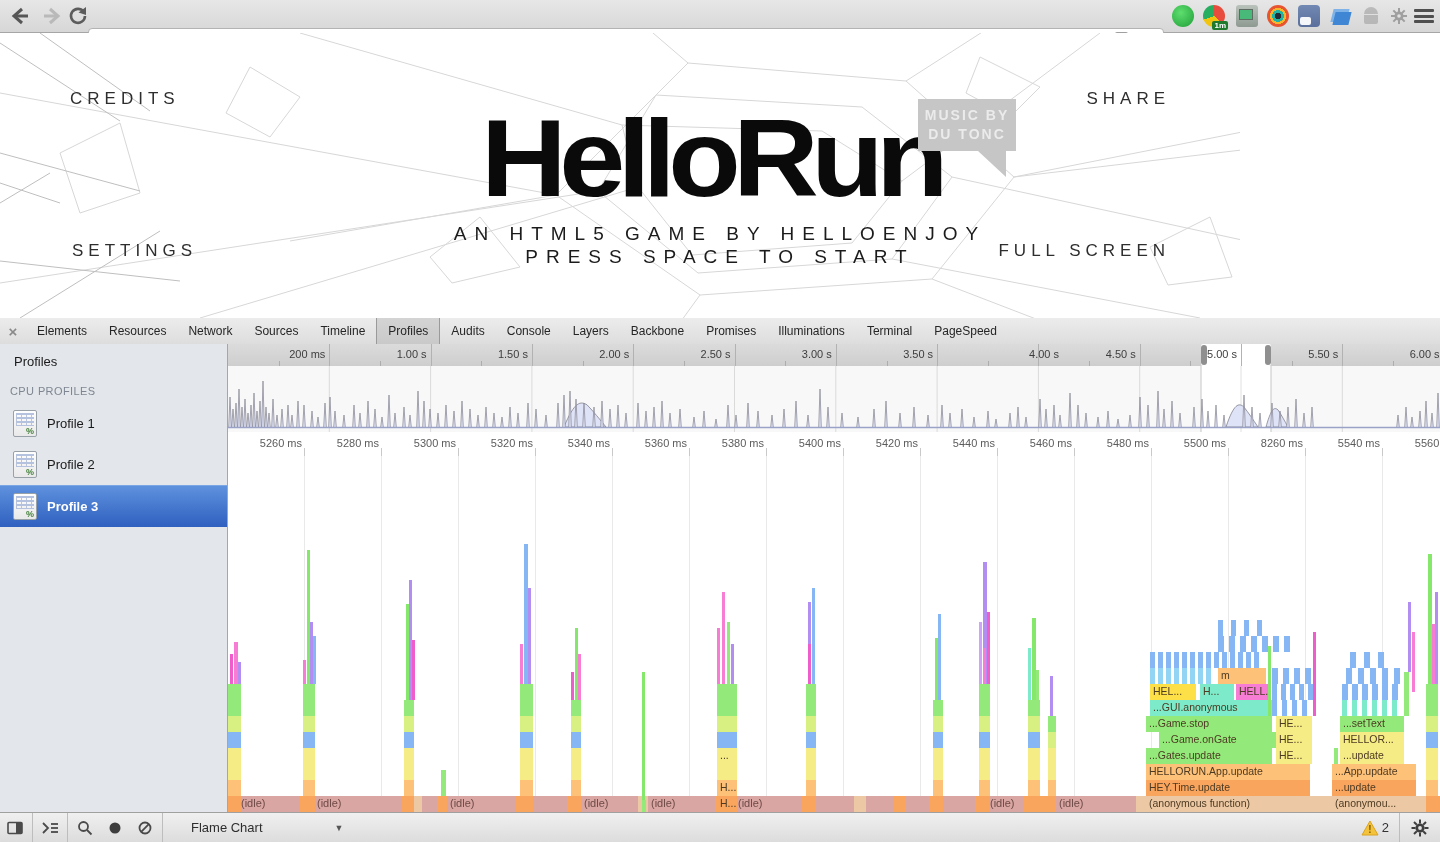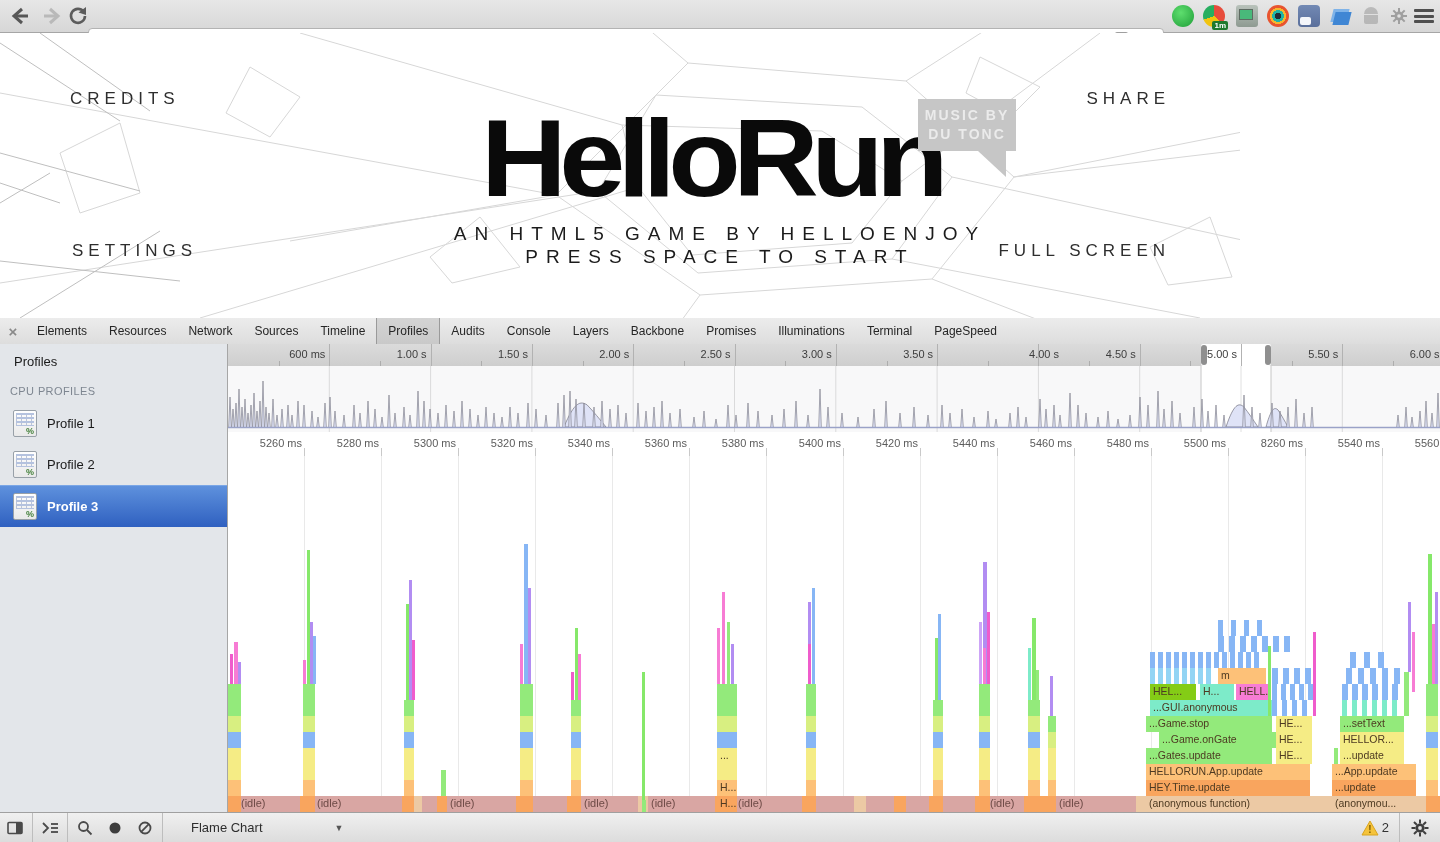--- a/index.html
+++ b/index.html
@@ -254,21 +254,21 @@
         </div>
       </div>
   </div>
   <div id="main">
     <div id="ovruler">
         <div id="ov-window" style="left: 973px; width: 70px;"></div>
         <div class="ov-handle" style="left: 973px;"></div>
         <div class="ov-handle" style="left: 1037px;"></div>
         <div class="ovtick-line" style="left: 101.3px;"></div>
         <div class="ovtick-mid" style="left: 50.6px;"></div>
-        <div class="ovtick-label" style="left: 35.3px;">600 ms</div>
+        <div class="ovtick-label" style="left: 35.3px;">200 ms</div>
         <div class="ovtick-line" style="left: 202.6px;"></div>
         <div class="ovtick-mid" style="left: 151.9px;"></div>
         <div class="ovtick-label" style="left: 136.6px;">1.00 s</div>
         <div class="ovtick-line" style="left: 303.9px;"></div>
         <div class="ovtick-mid" style="left: 253.2px;"></div>
         <div class="ovtick-label" style="left: 237.9px;">1.50 s</div>
         <div class="ovtick-line" style="left: 405.2px;"></div>
         <div class="ovtick-mid" style="left: 354.6px;"></div>
         <div class="ovtick-label" style="left: 339.2px;">2.00 s</div>
         <div class="ovtick-line" style="left: 506.5px;"></div>
@@ -402,21 +402,21 @@
         <div class="fbar" style="left: 1198px; width: 14px; bottom: 0px; height: 16px; background: rgb(249, 165, 94);"></div>
         <div class="fbar" style="left: 918px; width: 164px; bottom: 16px; height: 16px; background: rgb(249, 165, 94);">HEY.Time.update</div>
         <div class="fbar" style="left: 918px; width: 164px; bottom: 32px; height: 16px; background: rgb(253, 193, 120);">HELLORUN.App.update</div>
         <div class="fbar" style="left: 918px; width: 126px; bottom: 48px; height: 16px; background: rgb(147, 234, 123);">...Gates.update</div>
         <div class="fbar" style="left: 1048px; width: 36px; bottom: 48px; height: 16px; background: rgb(245, 236, 133);">HE...</div>
         <div class="fbar" style="left: 918px; width: 126px; bottom: 64px; height: 16px; background: rgb(147, 234, 123); margin-left: 13px;">...Game.onGate</div>
         <div class="fbar" style="left: 1048px; width: 36px; bottom: 64px; height: 16px; background: rgb(245, 236, 133);">HE...</div>
         <div class="fbar" style="left: 918px; width: 126px; bottom: 80px; height: 16px; background: rgb(147, 234, 123);">...Game.stop</div>
         <div class="fbar" style="left: 1048px; width: 36px; bottom: 80px; height: 16px; background: rgb(245, 236, 133);">HE...</div>
         <div class="fbar" style="left: 922px; width: 122px; bottom: 96px; height: 16px; background: rgb(125, 235, 201);">...GUI.anonymous</div>
-        <div class="fbar" style="left: 922px; width: 46px; bottom: 112px; height: 16px; background: #84cc16;">HEL...</div>
+        <div class="fbar" style="left: 922px; width: 46px; bottom: 112px; height: 16px; background: #fde047;">HEL...</div>
         <div class="fbar" style="left: 972px; width: 34px; bottom: 112px; height: 16px; background: rgb(125, 235, 201);">H...</div>
         <div class="fbar" style="left: 1008px; width: 32px; bottom: 112px; height: 16px; background: rgb(247, 124, 212);">HELL...</div>
         <div class="fbar" style="left: 990px; width: 48px; bottom: 128px; height: 16px; background: rgb(253, 193, 120);">m</div>
         <div class="fbar" style="left: 1104px; width: 84px; bottom: 16px; height: 16px; background: rgb(249, 165, 94);">...update</div>
         <div class="fbar" style="left: 1104px; width: 84px; bottom: 32px; height: 16px; background: rgb(253, 193, 120);">...App.update</div>
         <div class="fbar" style="left: 1106px; width: 4px; bottom: 48px; height: 16px; background: rgb(147, 234, 123);"></div>
         <div class="fbar" style="left: 1112px; width: 64px; bottom: 48px; height: 16px; background: rgb(245, 236, 133);">...update</div>
         <div class="fbar" style="left: 1112px; width: 64px; bottom: 64px; height: 16px; background: rgb(245, 236, 133);">HELLOR...</div>
         <div class="fbar" style="left: 1112px; width: 64px; bottom: 80px; height: 16px; background: rgb(147, 234, 123);">...setText</div>
         <div class="fbar" style="left: 922px; width: 5px; bottom: 128px; height: 16px; background: rgb(146, 212, 244);"></div>

